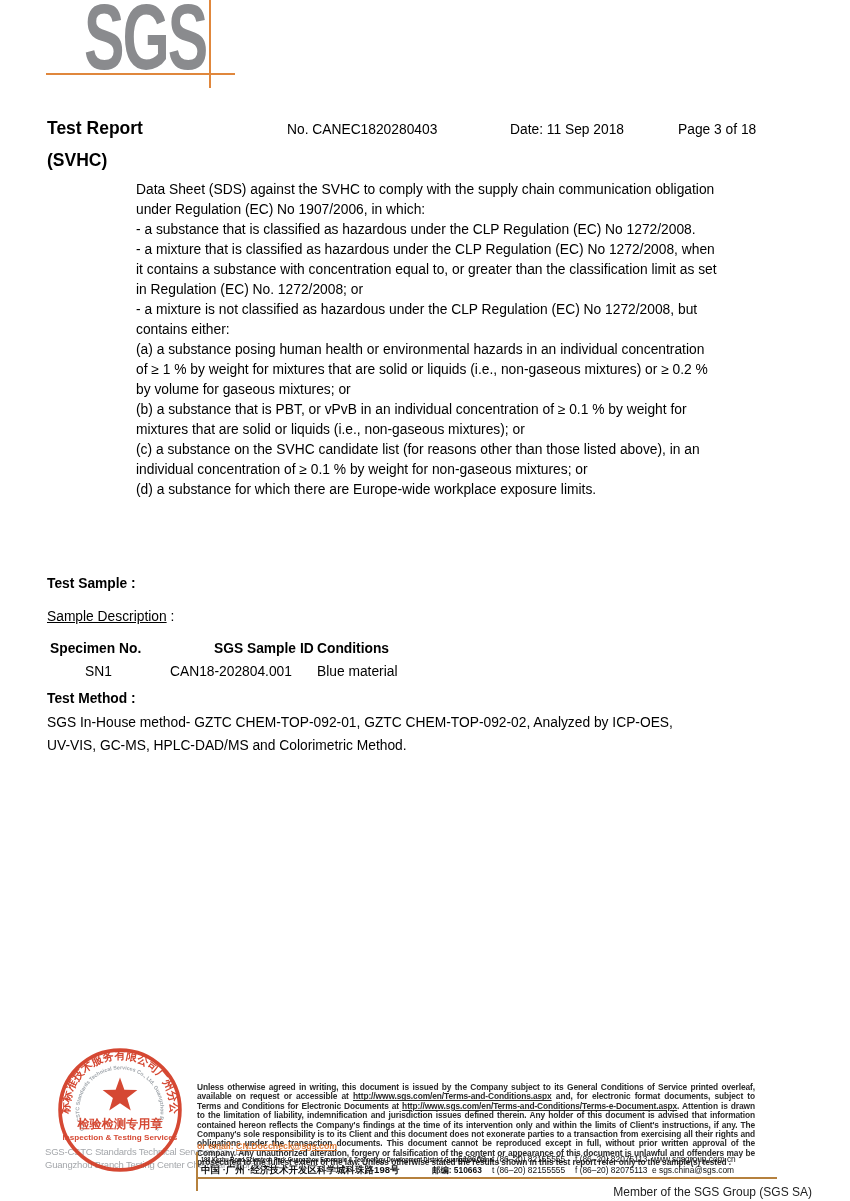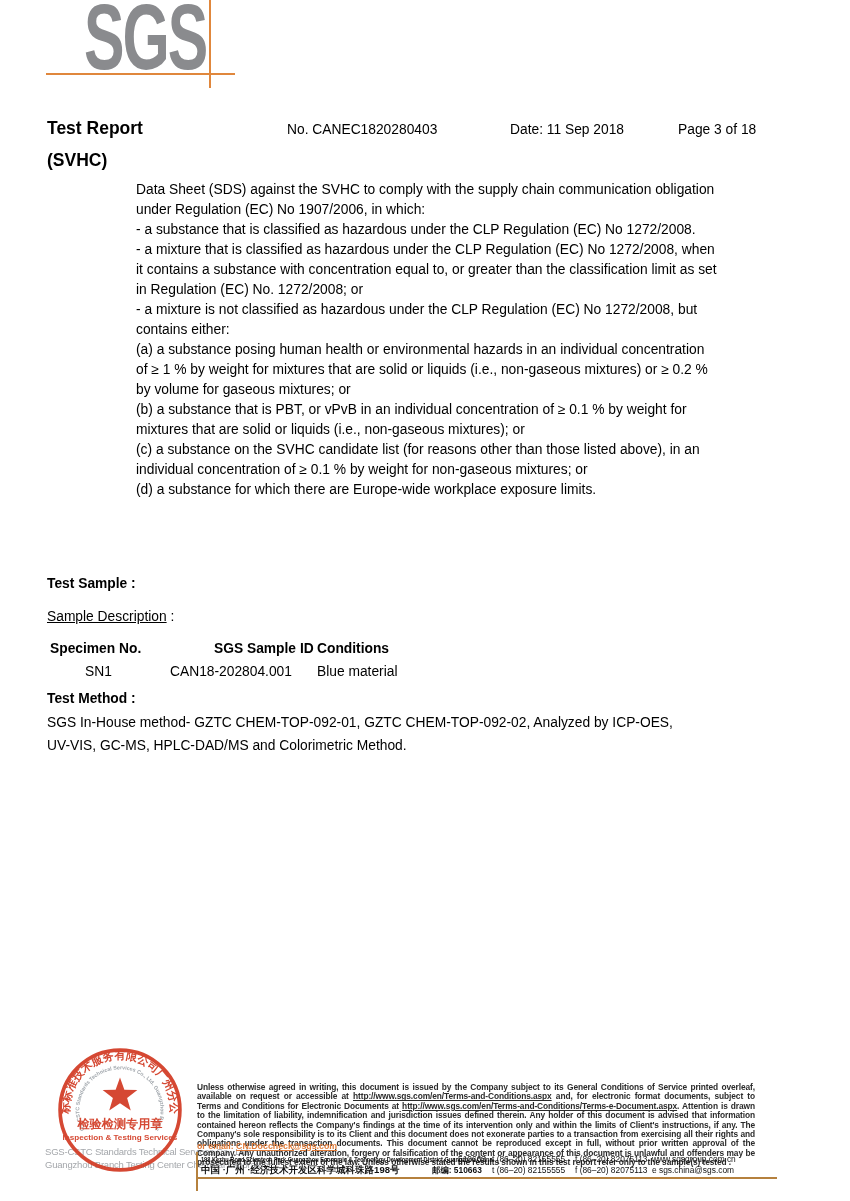--- a/index.html
+++ b/index.html
@@ -160,14 +160,15 @@
   <div class="abs addr-row tel1">t  (86–20) 82155555</div>
   <div class="abs addr-row fax1">f  (86–20) 82075113</div>
   <div class="abs addr-row web1">www.sgsgroup.com.cn</div>
 
   <div class="abs addr-row addr-cn">中国 ·广州 ·经济技术开发区科学城科珠路198号</div>
   <div class="abs addr-row addr-cn-postal">邮编: 510663</div>
   <div class="abs addr-row tel2">t  (86–20) 82155555</div>
   <div class="abs addr-row fax2">f  (86–20) 82075113</div>
   <div class="abs addr-row eml2">e  sgs.china@sgs.com</div>
 
+  <div class="abs member">Member of the SGS Group (SGS SA)</div>
 
 </div>
 
 </body></html>

